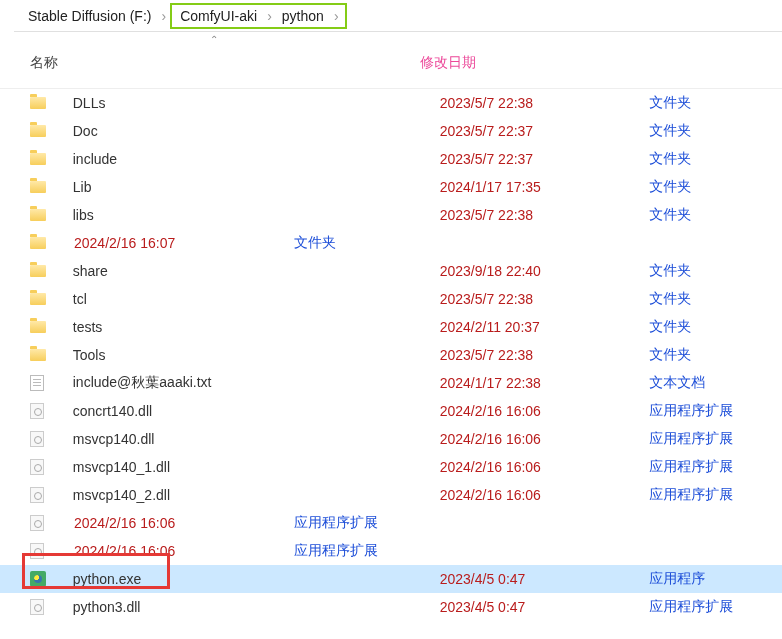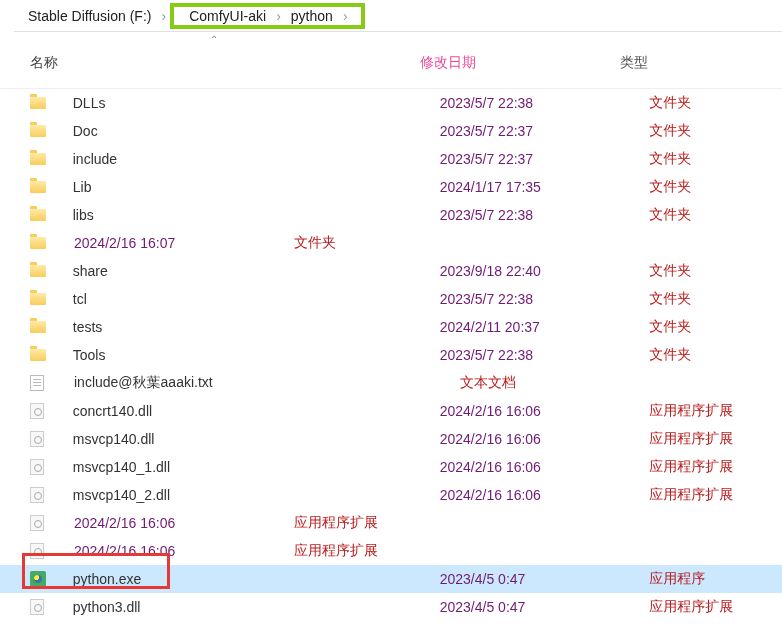--- a/index.html
+++ b/index.html
@@ -1,33 +1,33 @@
 <!DOCTYPE html>
 <html><head>
   <meta charset="utf-8">
   <style>
     * { margin: 0; padding: 0; box-sizing: border-box; font-family: "Microsoft YaHei", "Segoe UI", Arial, sans-serif; }
     body { background: #fff; width: 782px; height: 639px; overflow: hidden; font-size: 14px; color: #333; }
     .breadcrumb { display: flex; align-items: center; padding: 6px 8px; border-bottom: 1px solid #e0e0e0; height: 32px; margin-left: 14px; }
     .crumb { display: flex; align-items: center; padding: 2px 6px; cursor: pointer; color: #222; }
     .crumb-sep { color: #999; padding: 0 4px; user-select: none; }
-    .highlight-box { border: 4px solid #84cc16; padding: 0 9px; display: flex; align-items: center; height: 26px; }
+    .highlight-box { border: 2px solid #84cc16; padding: 0 2px; display: flex; align-items: center; height: 26px; }
     .subbar { height: 14px; display: flex; align-items: center; padding-left: 210px; color: #888; }
     .subbar .caret { font-size: 10px; }
     .headers { display: flex; padding: 8px 0 16px 30px; border-bottom: 1px solid #eee; color: #444; }
     .col-name { width: 390px; }
     .col-date { width: 200px; color: #ec4899; }
     .col-type { width: 140px; color: #555; }
     .file-list { }
     .row { display: flex; align-items: center; padding: 4px 0 4px 30px; height: 28px; gap: 20px; }
     .row.selected { background: #cce8ff; }
     .icon-cell { width: 24px; display: flex; align-items: center; }
     .name-cell { width: 366px; display: flex; align-items: center; }
-    .date-cell { width: 200px; color: #701a75; }
-    .type-cell { width: 140px; color: #b91c1c; }
+    .date-cell { width: 200px; color: #b91c1c; }
+    .type-cell { width: 140px; color: #1d4ed8; }
     .icon-folder { width: 16px; height: 12px; background: linear-gradient(#ffe9a8, #f7ce5b); border-radius: 1px; position: relative; }
     .icon-folder::before { content: ''; position: absolute; top: -3px; left: 0; width: 7px; height: 3px; background: #f7ce5b; border-radius: 1px 1px 0 0; }
     .icon-txt { width: 14px; height: 16px; background: #fff; border: 1px solid #bbb; position: relative; }
     .icon-txt::before { content: ''; position: absolute; top: 3px; left: 2px; right: 2px; height: 1px; background: #bbb; box-shadow: 0 3px 0 #bbb, 0 6px 0 #bbb; }
     .icon-dll { width: 14px; height: 16px; background: #f8f8f8; border: 1px solid #ccc; position: relative; }
     .icon-dll::after { content: ''; position: absolute; top: 4px; left: 3px; width: 6px; height: 6px; border: 1px solid #aaa; border-radius: 50%; }
     .icon-exe { width: 16px; height: 16px; background: #4a6; border-radius: 2px; position: relative; display: flex; align-items: center; justify-content: center; }
     .icon-exe::after { content: ''; width: 8px; height: 8px; background: radial-gradient(circle at 30% 30%, #ffeb3b 35%, #3776ab 36%); border-radius: 50%; }
     .red-box { position: absolute; border: 3px solid #e53935; pointer-events: none; }
   </style>
@@ -44,21 +44,20 @@
     <span class="crumb-sep">›</span>
   </span>
 </div>
 <div class="subbar">
     <span class="caret">⌃</span>
   </div>
 
 <div class="headers">
   <div class="col-name">名称</div>
   <div class="col-date">修改日期</div>
-  <div class="col-type">类型</div>
 </div>
 
 <div class="file-list" id="file-list" style="position:relative;">
 <div class="row">
       <div class="icon-cell">
         <div class="icon-folder"></div>
       </div>
       <div class="name-cell">DLLs</div>
       <div class="date-cell">2023/5/7 22:38</div>
       <div class="type-cell">文件夹</div>
@@ -132,20 +131,21 @@
       </div>
       <div class="name-cell">Tools</div>
       <div class="date-cell">2023/5/7 22:38</div>
       <div class="type-cell">文件夹</div>
     </div>
     <div class="row">
       <div class="icon-cell">
         <div class="icon-txt"></div>
       </div>
       <div class="name-cell">include@秋葉aaaki.txt</div>
+      <div class="date-cell">2024/1/17 22:38</div>
       <div class="type-cell">文本文档</div>
     </div>
     <div class="row">
       <div class="icon-cell">
         <div class="icon-dll"></div>
       </div>
       <div class="name-cell">concrt140.dll</div>
       <div class="date-cell">2024/2/16 16:06</div>
       <div class="type-cell">应用程序扩展</div>
     </div>

